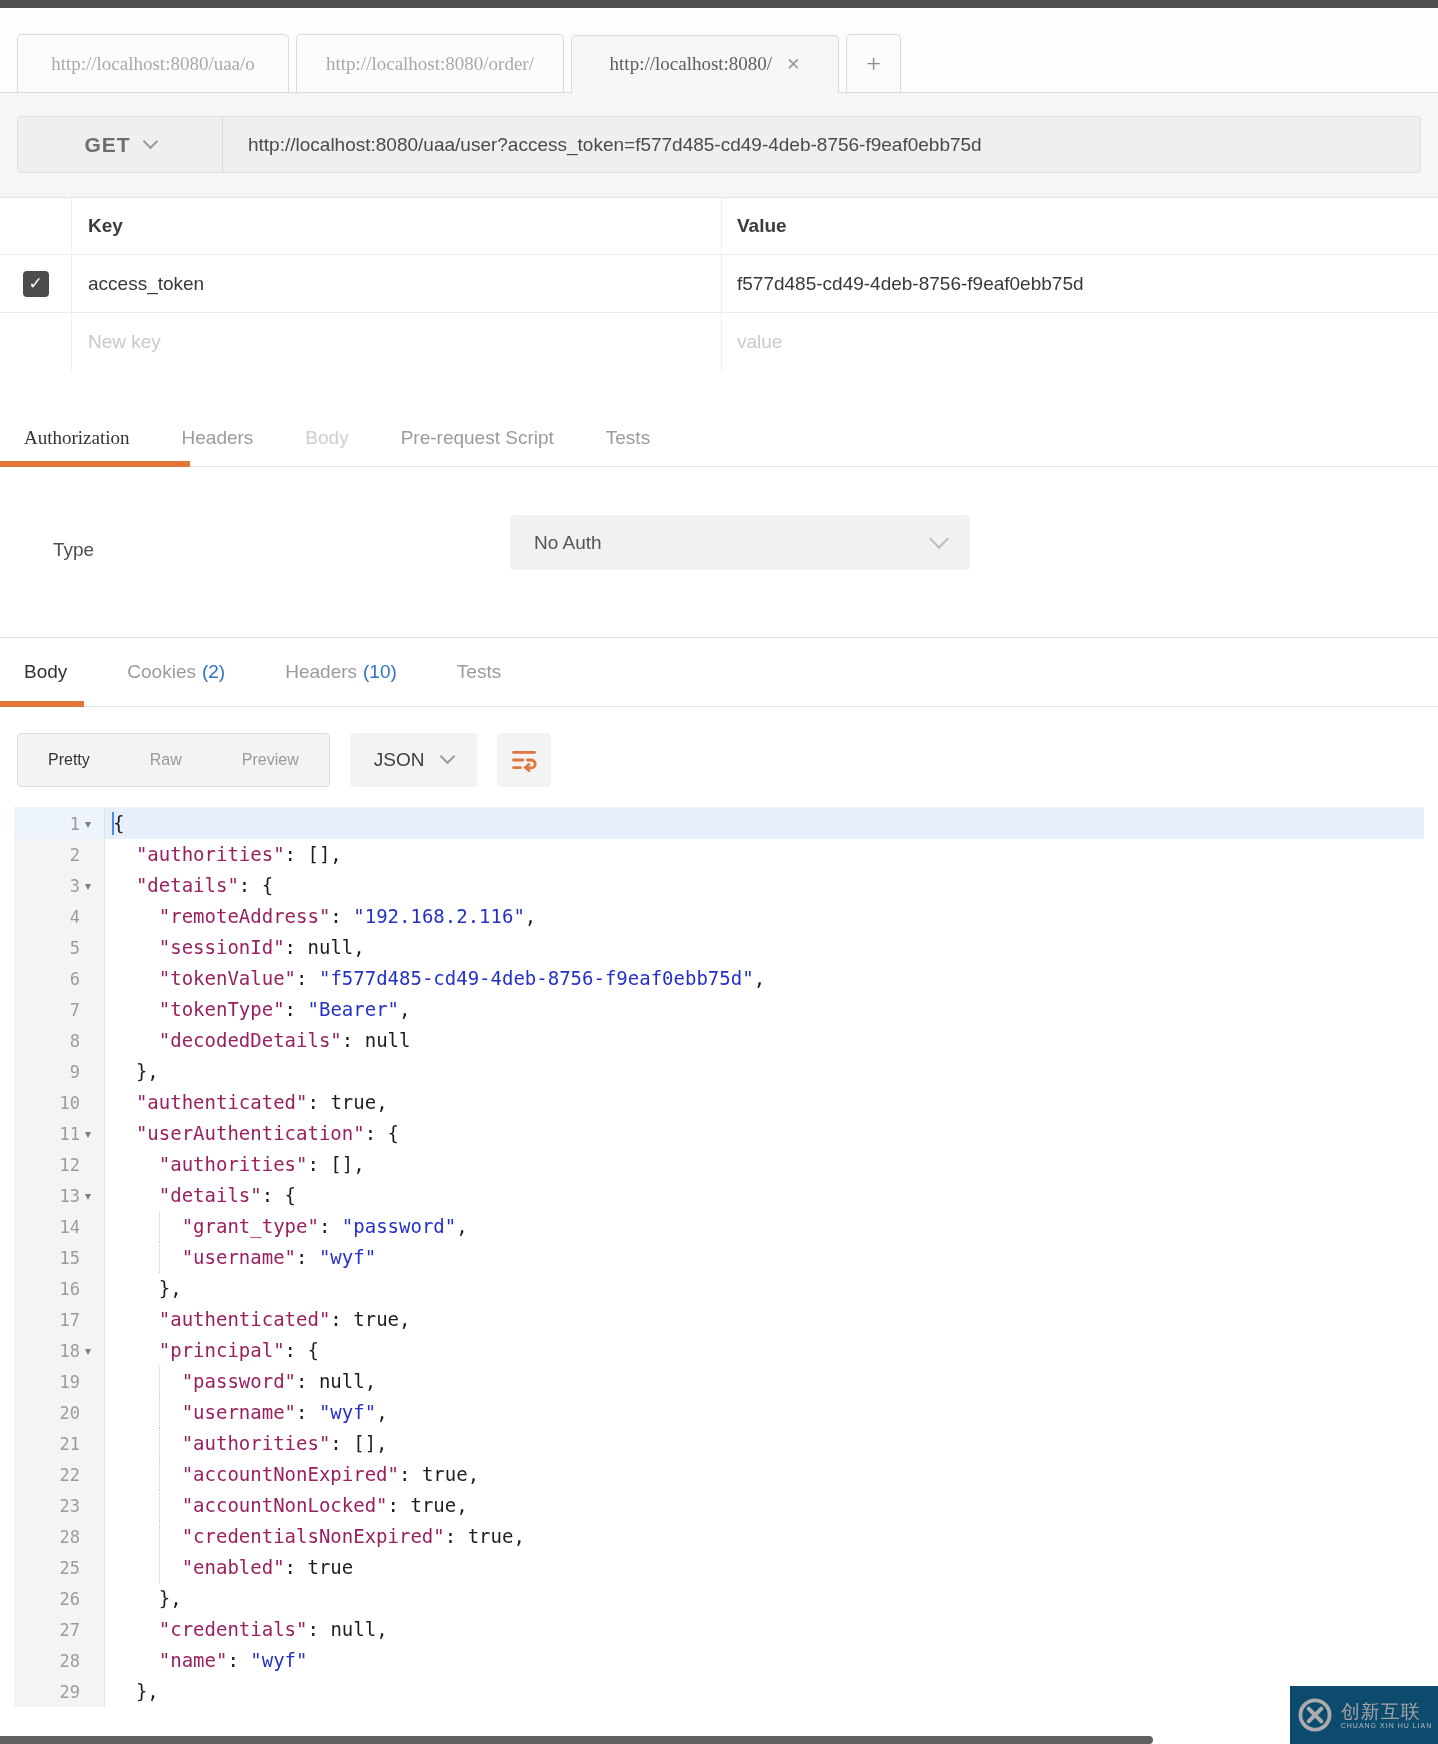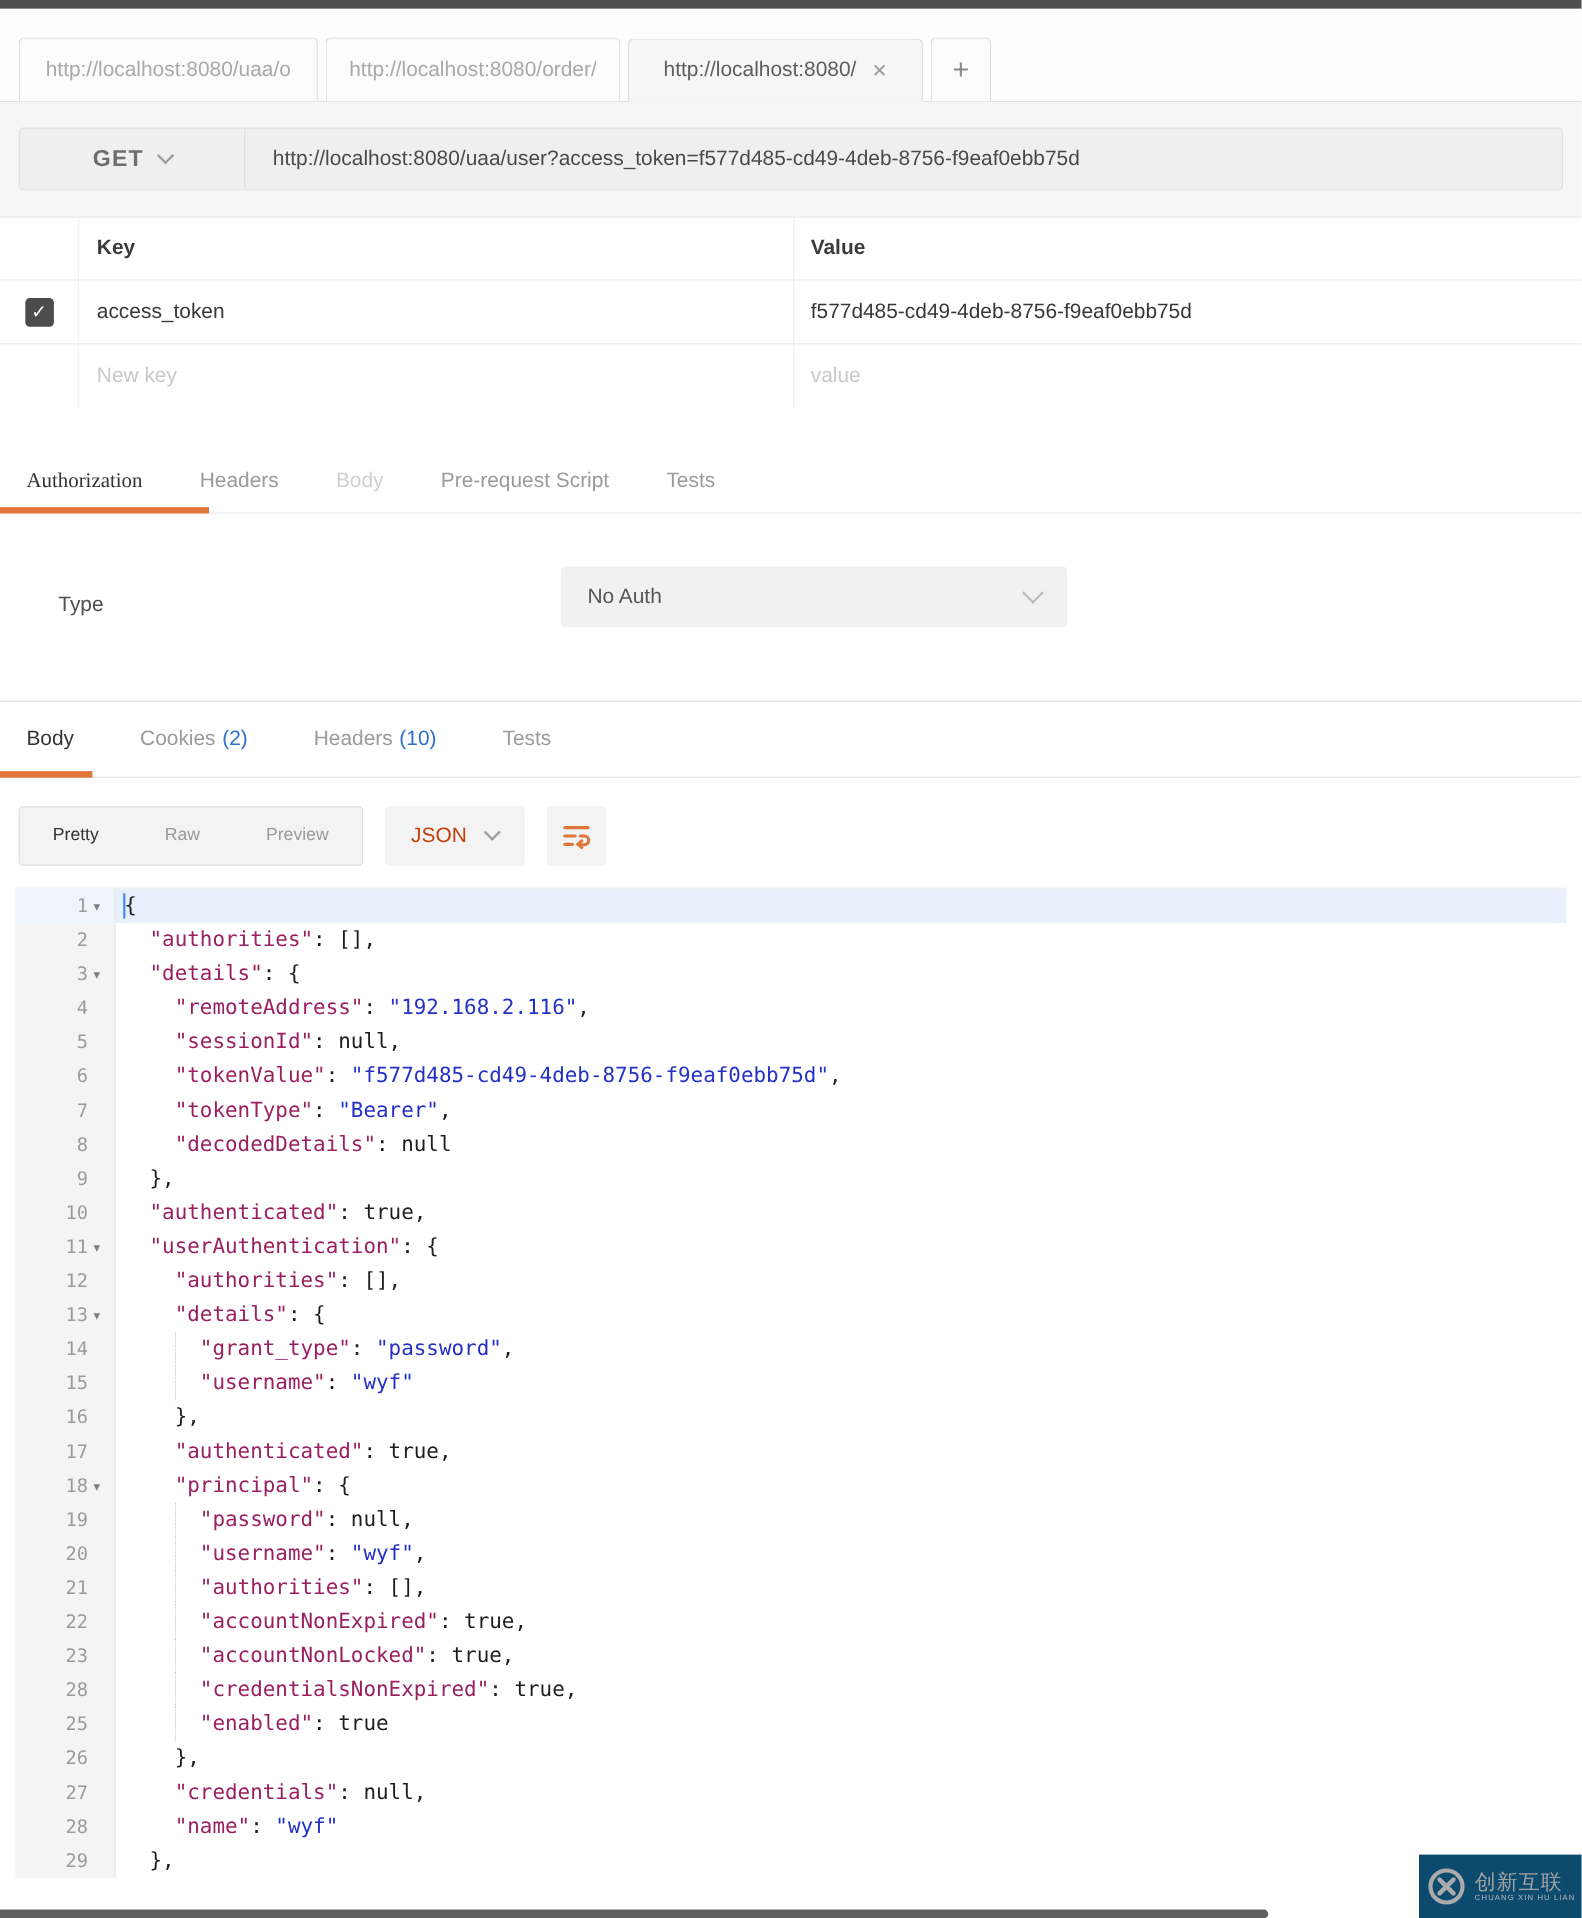--- a/index.html
+++ b/index.html
@@ -4,21 +4,21 @@
 <style>
   * { margin:0; padding:0; box-sizing:border-box; }
   html,body { background:#fff; }
   body { font-family:"Liberation Sans", sans-serif; width:1438px; }
   .screen { position:relative; width:1438px; height:1744px; overflow:hidden; background:#fff; }
 
   
   .topstrip { height:8px; background:#4f4f4f; }
 
   
-  .tabbar { background:#fdfdfd; padding:26px 0 0 17px; display:flex; align-items:flex-end; border-bottom:1px solid #d9d9d9; }
+  .tabbar { background:#fdfdfd; padding:26px 0 0 17px; display:flex; align-items:flex-end; border-bottom:1px solid #d9d9d9;font-family:Liberation Serif, serif; }
   .btab { height:58px; display:flex; align-items:center; justify-content:center; gap:14px;
           background:#fcfcfc; border:1px solid #d9d9d9; border-bottom:none; border-radius:5px 5px 0 0;
           margin-right:7px; font-size:19px; color:#a9a9a9; padding:0 18px; white-space:nowrap; overflow:hidden; }
   .btab .lbl { overflow:hidden; text-overflow:clip; }
   .btab.t1 { width:272px; }
   .btab.t2 { width:268px; }
   .btab.t3 { width:268px; color:#5d5d5d; background:#f6f6f6; margin-bottom:-1px; border-bottom:1px solid #f6f6f6; }
   .btab .close { color:#9a9a9a; font-size:17px; cursor:pointer; }
   .btab.plus { width:55px; color:#8a8a8a; font-size:26px; font-weight:300; padding:0; }
 
@@ -67,21 +67,21 @@
   .resptabs .rt.active { color:#333; }
   .resptabs .cnt { color:#2d72c8; margin-left:6px; }
   .u-body { width:84px; }
 
   
   .resptools { display:flex; align-items:center; gap:20px; padding:26px 0 20px 17px; background:#fff; }
   .segs { display:flex; align-items:center; height:54px; background:#f3f3f3; border:1px solid #dedede; border-radius:4px; }
   .seg { padding:0 30px; font-size:16px; color:#9a9a9a; line-height:52px; cursor:pointer; }
   .seg.active { color:#333; }
   .fmtsel { height:54px; background:#f3f3f3; border-radius:4px; display:flex; align-items:center; padding:0 24px; cursor:pointer; }
-  .fmtsel .fv { font-size:19px; color:#c2410c; margin-right:4px; }
+  .fmtsel .fv { font-size:19px; color:#404040; margin-right:4px; }
   .wrapbtn { width:54px; height:54px; background:#f3f3f3; border-radius:4px; display:flex; align-items:center; justify-content:center; cursor:pointer; }
 
   
   .editor { margin:0 14px 0 14px; border-top:1px solid #efefef; background:#fff; }
   .cl { display:flex; height:31px; }
   .gut { width:91px; background:#f4f4f4; border-right:1px solid #e3e3e3; display:flex; align-items:center; justify-content:flex-end; padding-right:8px; flex:none; }
   .gut .num { font-family:"DejaVu Sans Mono", monospace; font-size:17px; color:#9b9b9b; }
   .gut .slot { width:16px; text-align:center; font-size:12px; color:#7d7d7d; }
   .lc { position:relative; flex:1; font-family:"DejaVu Sans Mono", monospace; font-size:19px; line-height:31px; white-space:pre; padding-left:8px; color:#1e1e1e; }
   .cl.sel .lc { background:#e7f0fa; }

